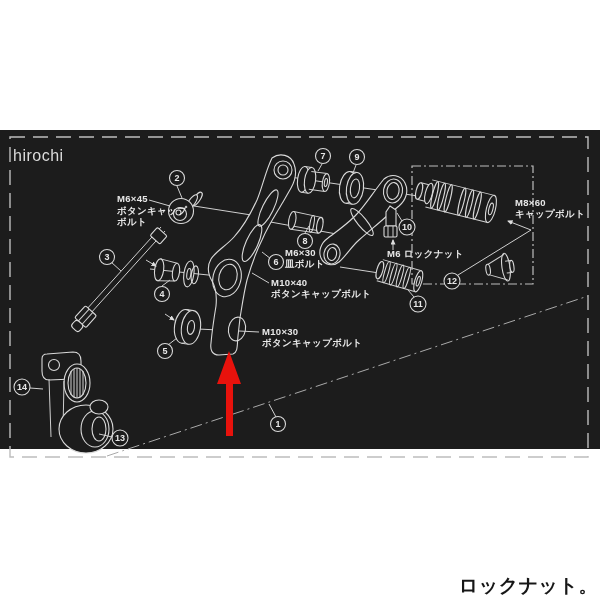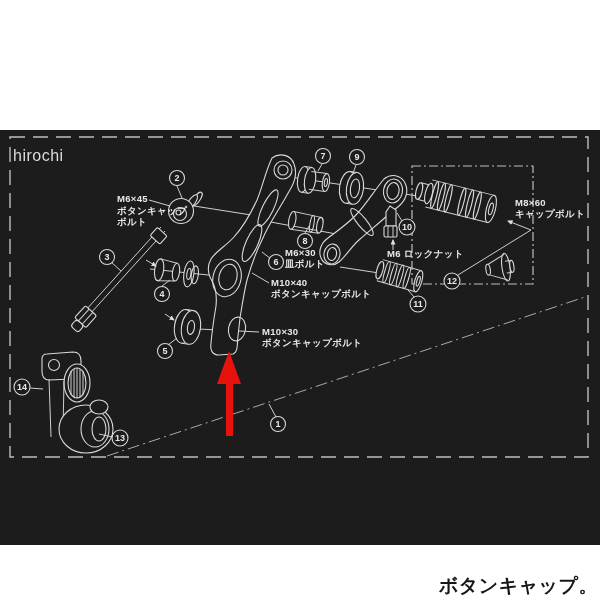--- a/index.html
+++ b/index.html
@@ -1,21 +1,21 @@
 <!DOCTYPE html>
 <html><head>
 <meta charset="utf-8">
 <style>
   html,body{margin:0;padding:0;}
   body{
     width:600px;height:600px;position:relative;background:#ffffff;
     font-family:"Liberation Sans", sans-serif;overflow:hidden;
   }
   .panel{
-    position:absolute;left:0;top:130px;width:600px;height:415px;
+    position:absolute;left:0;top:130px;width:600px;height:319px;
     background:#1c1c1c;
   }
   .panel svg{display:block;}
   .caption{
     position:absolute;right:2px;top:573px;
     font-size:19px;font-weight:700;color:#161616;letter-spacing:0.5px;
     font-family:"Liberation Sans", sans-serif;
   }
   text{font-family:"Liberation Sans", sans-serif;}
   .lbl{font-size:9.5px;font-weight:600;fill:#e8e8e8;letter-spacing:0.3px;}
@@ -311,13 +311,13 @@
     <g>
           <circle class="cc" cx="22" cy="387" r="8"></circle>
           <text class="cnum" x="22" y="390.4">14</text>
         </g>
   </g>
 
   <polygon points="229,351 217,384 226,384 226,436 233,436 233,384 241,384" fill="#e8120c"></polygon>
 </svg>
 </div>
 
-<div class="caption">ボタンキャップ。</div>
+<div class="caption">ロックナット。</div>
 
 </body></html>

